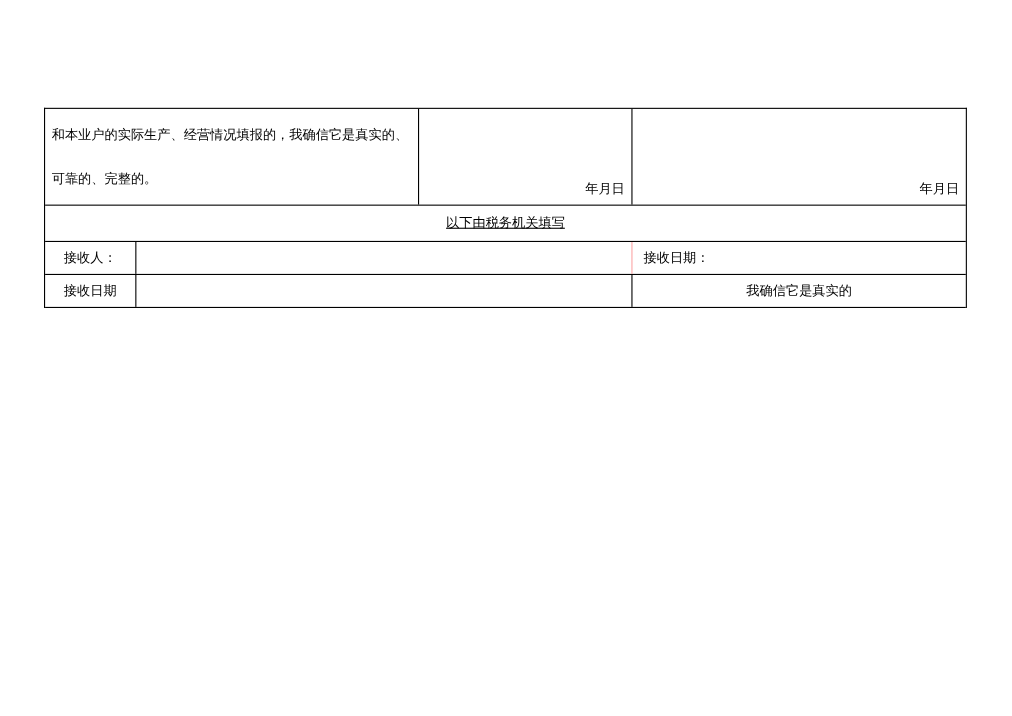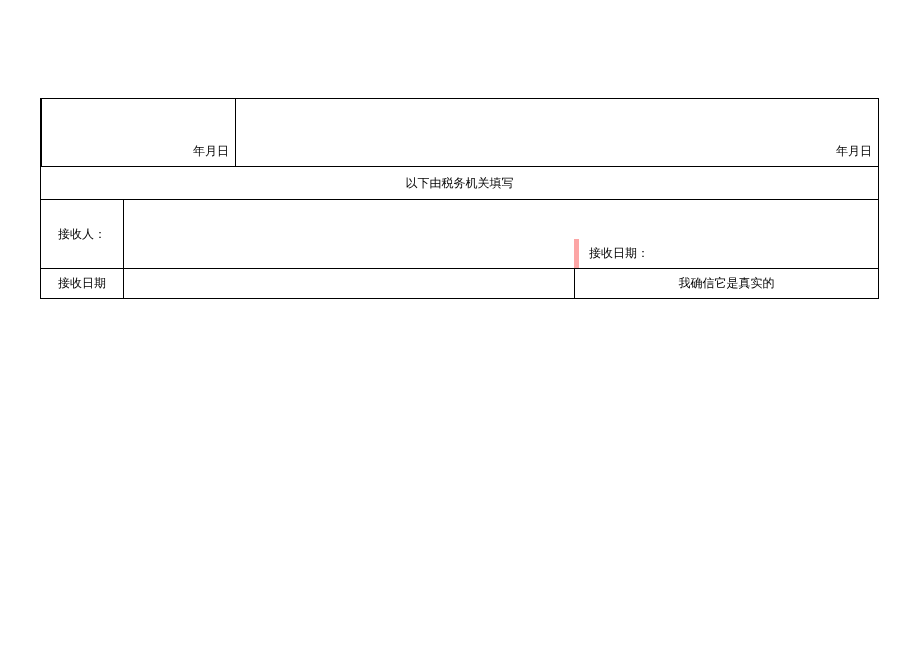--- a/index.html
+++ b/index.html
@@ -53,44 +53,44 @@
       padding: 6px;
     }
     
     .section-heading {
       flex: 1;
       text-align: center;
       display: flex;
       align-items: center;
       justify-content: center;
       min-height: 32px;
+      text-decoration: underline;
     }
     
     .label-cell-narrow {
       width: 82px;
       display: flex;
       align-items: center;
       justify-content: center;
       text-align: center;
       padding: 6px 0;
     }
     .value-cell-wide {
       width: 451px;
       border-left: 1px solid #000;
       display: flex;
       align-items: center;
       padding: 6px 10px;
     }
     .label-date-cell {
       flex: 1;
-      border-left: 5px solid #fca5a5;
+      border-left: 1px solid #fca5a5;
       display: flex;
       align-items: flex-end;
       padding: 6px 10px;
-      margin-top: 39px;
     }
     
     .value-cell-wide4 {
       flex: 0 0 451px;
       border-left: 1px solid #000;
       display: flex;
       align-items: center;
       padding: 6px 10px;
     }
     .stamp-cell {
@@ -101,20 +101,24 @@
       justify-content: center;
       padding: 6px;
     }
   </style>
 </head>
 <body>
 
 <div class="table-wrap">
 
   <div class="row" style="min-height:68px;">
+    <div class="declaration-cell">
+      <span>和本业户的实际生产、经营情况填报的，我确信它是真实的、</span>
+      <span style="margin-top:14px;">可靠的、完整的。</span>
+    </div>
     <div class="date-cell-1">
       <span>年月日</span>
     </div>
     <div class="date-cell-2">
       <span>年月日</span>
     </div>
   </div>
 
   <div class="row">
     <div class="section-heading">以下由税务机关填写</div>

